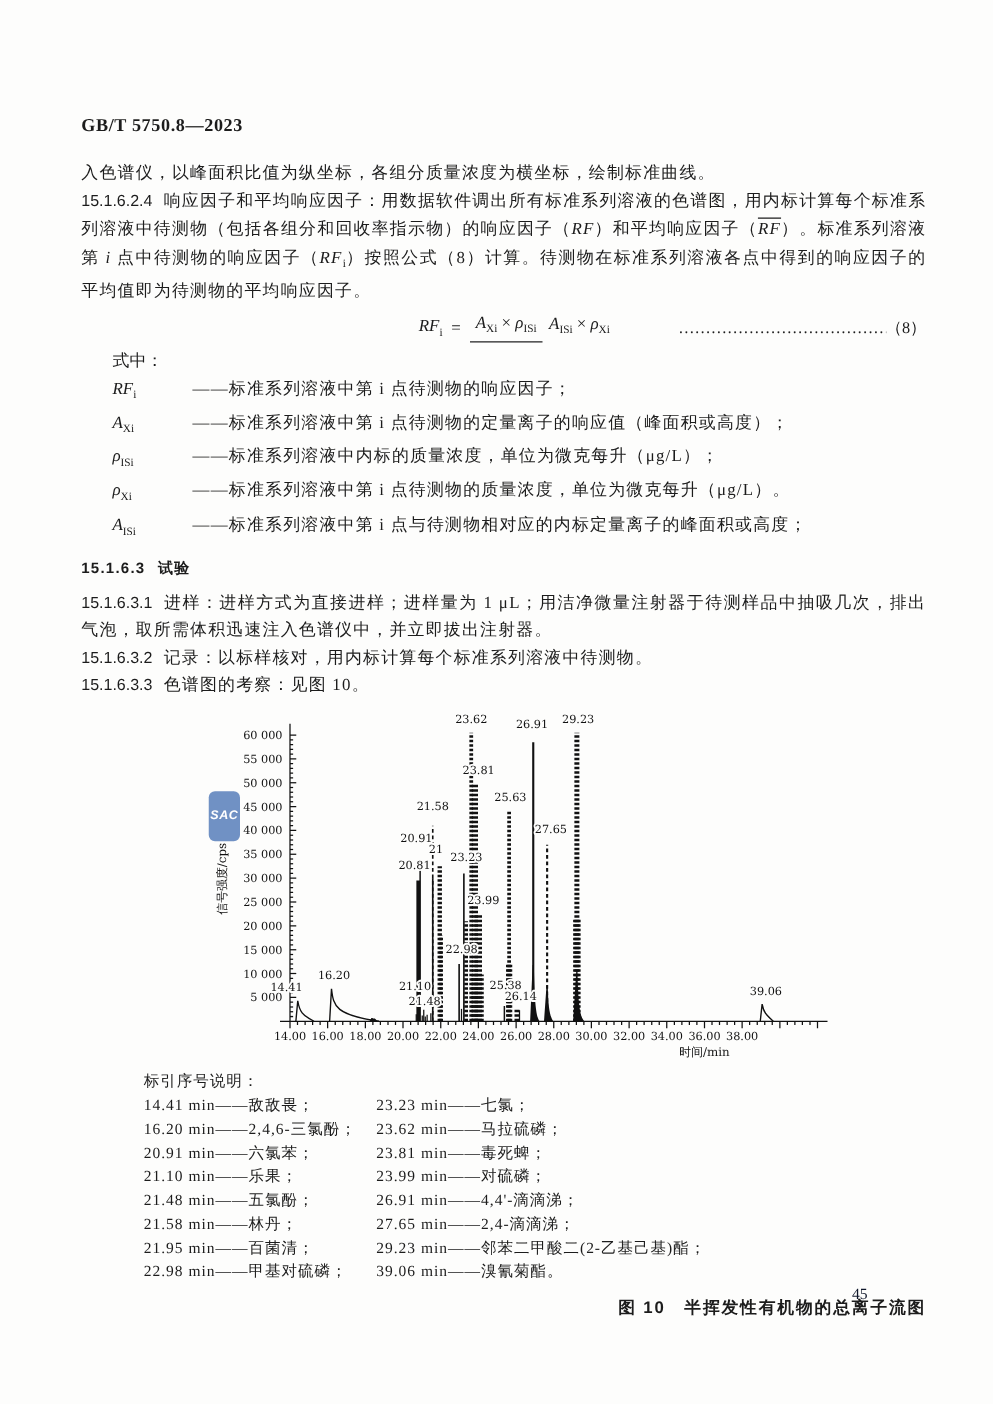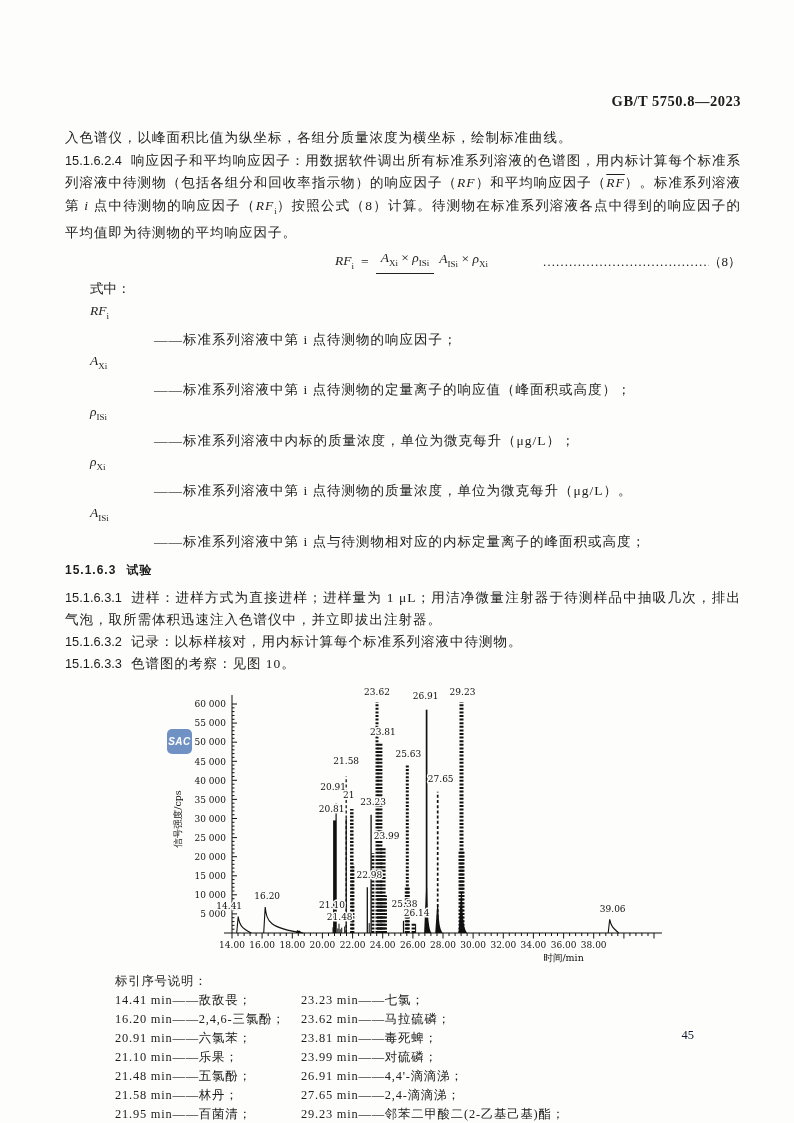--- a/index.html
+++ b/index.html
@@ -3,21 +3,21 @@
 <meta charset="utf-8">
 <style>
   html,body{margin:0;padding:0;}
   body{
     width:794px;height:1123px;position:relative;background:#fdfdfc;
     font-family:"Liberation Serif","DejaVu Serif",serif;color:#1c1c1c;
     font-size:13.5px;overflow:hidden;
   }
   .content{position:absolute;left:65px;top:0;width:676px;}
   .std-code{
-    padding-top:92px;text-align:right;font-weight:bold;font-size:14.5px;
+    padding-top:92px;text-align:left;font-weight:bold;font-size:14.5px;
     letter-spacing:0.5px;line-height:18px;font-family:"Liberation Serif",serif;
   }
   p{margin:0;text-align:justify;line-height:22.5px;letter-spacing:1px;}
   .p-intro{margin-top:17px;}
   .cnum{
     font-family:"Liberation Sans",sans-serif;font-weight:normal;font-size:12.8px;
     margin-right:9px;letter-spacing:0;
   }
   i{font-family:"Liberation Serif","DejaVu Serif",serif;}
   sub{font-size:9px;letter-spacing:0;}
@@ -26,33 +26,33 @@
   .formula-row{display:flex;align-items:center;margin:5px 0 3px;letter-spacing:0;}
   .f-left{margin-left:270px;display:flex;align-items:center;gap:7px;font-size:13.5px;}
   .frac{display:inline-flex;flex-direction:row;text-align:center;line-height:18px;}
   .frac .num{border-bottom:1.2px solid #222;padding:0 5px 1px;}
   .frac .den{padding:1px 5px 0;}
   .f-right{margin-left:auto;display:flex;align-items:baseline;font-size:13px;}
   .dots{display:inline-block;width:166px;overflow:hidden;white-space:nowrap;}
   .where{margin-left:25px;line-height:23px;}
   .var-row{display:flex;line-height:21.5px;margin-left:25px;letter-spacing:1px;}
   .var-sym{width:64px;letter-spacing:0;flex:none;}
-  .var-def{flex:1;margin-top:29px;}
+  .var-def{flex:1;}
   
   .clause-head{
     font-family:"Liberation Sans",sans-serif;font-weight:bold;font-size:12px;
     margin:10px 0 8px;letter-spacing:1px;
   }
   .clause-head .ht{margin-left:10px;}
   .p-clause{line-height:22px;}
   .mt8{margin-top:8px;}
   
   .chart-wrap{position:relative;width:520px;height:284px;margin:6px 0 0 100px;}
   .sac{
-    position:absolute;left:2px;top:48px;width:25px;height:25px;
+    position:absolute;left:2px;top:68px;width:25px;height:40px;
     background:rgba(92,130,188,0.88);border-radius:5px;color:#fff;
     font:italic bold 10px "Liberation Sans",sans-serif;
     display:flex;align-items:center;justify-content:center;letter-spacing:0.5px;
   }
   .ax{stroke:#111;stroke-width:1;}
   .tick{font:9px "DejaVu Serif",serif;fill:#111;letter-spacing:0;}
   .atitle{font:9.5px "DejaVu Serif",serif;fill:#111;}
   .plabel{
     font:9px "DejaVu Serif",serif;fill:#111;
     paint-order:stroke;stroke:#fdfdfc;stroke-width:3px;stroke-linejoin:round;
@@ -360,20 +360,21 @@
         <span>23.81 min——毒死蜱；</span>
       <span>21.10 min——乐果；</span>
         <span>23.99 min——对硫磷；</span>
       <span>21.48 min——五氯酚；</span>
         <span>26.91 min——4,4'-滴滴涕；</span>
       <span>21.58 min——林丹；</span>
         <span>27.65 min——2,4-滴滴涕；</span>
       <span>21.95 min——百菌清；</span>
         <span>29.23 min——邻苯二甲酸二(2-乙基己基)酯；</span>
       <span>22.98 min——甲基对硫磷；</span>
+        <span>39.06 min——溴氰菊酯。</span>
     </div>
   </div>
 
   <div class="caption">图 10　半挥发性有机物的总离子流图</div>
 
 </div>
 
 <div class="pageno">45</div>
 
 </body></html>

